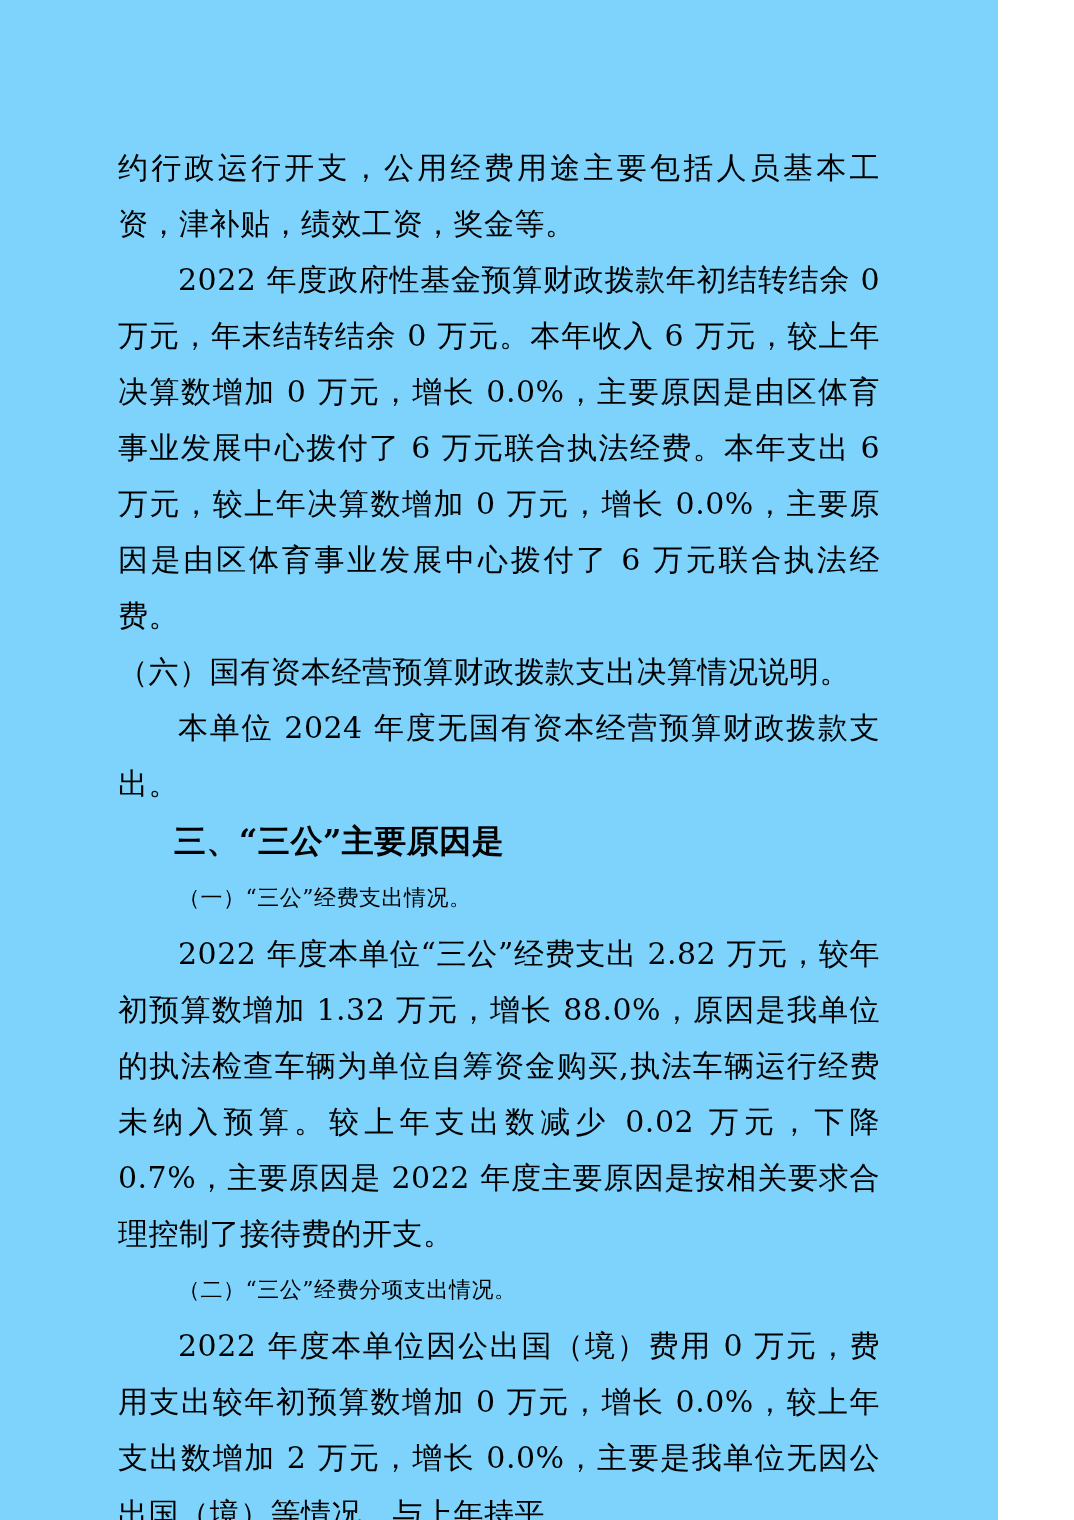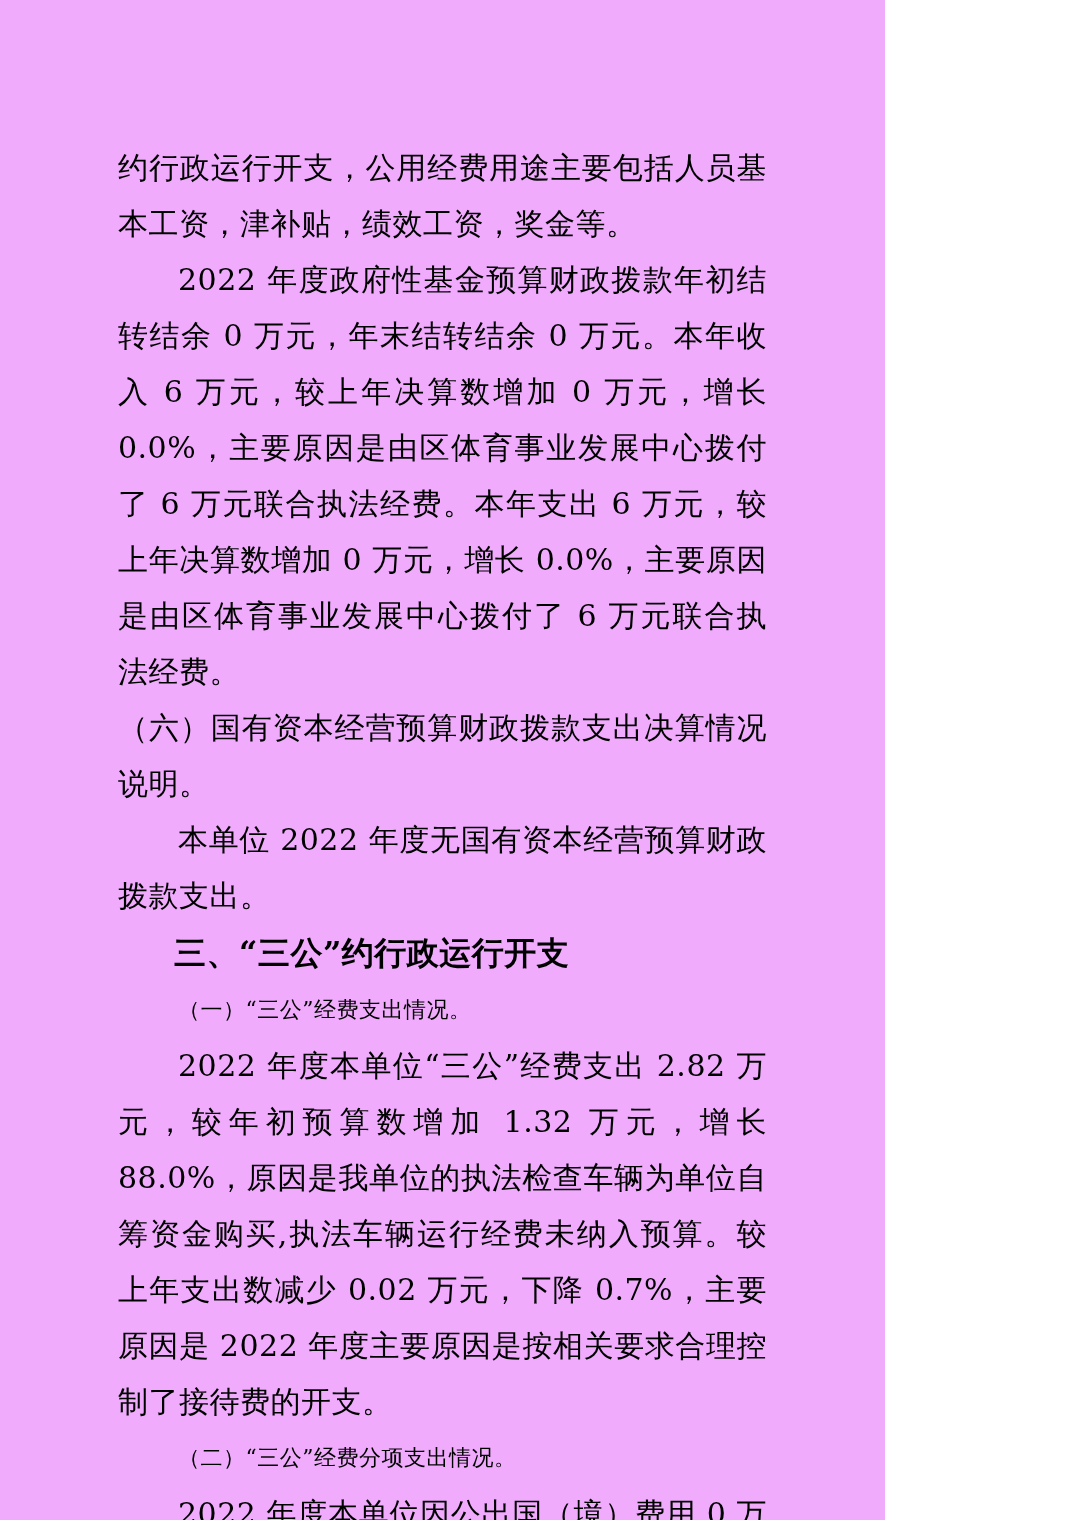--- a/index.html
+++ b/index.html
@@ -5,24 +5,24 @@
   html, body {
     margin: 0;
     padding: 0;
     background: #ffffff;
   }
   body {
     font-family: "DejaVu Serif", "Liberation Serif", serif;
     color: #000000;
   }
   .page {
-    width: 885px;
+    width: 998px;
     height: 1520px;
     position: relative;
-    background: #f0abfc;
+    background: #7dd3fc;
     box-sizing: border-box;
     padding: 140px 118px 60px 118px;
     overflow: hidden;
   }
   .doc-body {
     width: 100%;
   }
   p {
     margin: 0 0 0 0;
     font-size: 30px;
@@ -68,23 +68,23 @@
 <div class="page">
   <div class="doc-body">
 
     <p class="para">约行政运行开支，公用经费用途主要包括人员基本工资，津补贴，绩效工资，奖金等。</p>
 
 
     <p class="para indent2">2022 年度政府性基金预算财政拨款年初结转结余 0 万元，年末结转结余 0 万元。本年收入 6 万元，较上年决算数增加 0 万元，增长 0.0%，主要原因是由区体育事业发展中心拨付了 6 万元联合执法经费。本年支出 6 万元，较上年决算数增加 0 万元，增长 0.0%，主要原因是由区体育事业发展中心拨付了 6 万元联合执法经费。</p>
 
     <p class="heading-sub-noindent">（六）国有资本经营预算财政拨款支出决算情况说明。</p>
 
-    <p class="para indent2">本单位 2022 年度无国有资本经营预算财政拨款支出。</p>
+    <p class="para indent2">本单位 2024 年度无国有资本经营预算财政拨款支出。</p>
 
-    <p class="heading-main">三、“三公”约行政运行开支</p>
+    <p class="heading-main">三、“三公”主要原因是</p>
 
     <p class="heading-item">（一）“三公”经费支出情况。</p>
 
     <p class="para indent2">2022 年度本单位“三公”经费支出 2.82 万元，较年初预算数增加 1.32 万元，增长 88.0%，原因是我单位的执法检查车辆为单位自筹资金购买,执法车辆运行经费未纳入预算。较上年支出数减少 0.02 万元，下降 0.7%，主要原因是 2022 年度主要原因是按相关要求合理控制了接待费的开支。</p>
 
     <p class="heading-item">（二）“三公”经费分项支出情况。</p>
 
     <p class="para indent2">2022 年度本单位因公出国（境）费用 0 万元，费用支出较年初预算数增加 0 万元，增长 0.0%，较上年支出数增加 2 万元，增长 0.0%，主要是我单位无因公出国（境）等情况，与上年持平。</p>
 
   </div>

